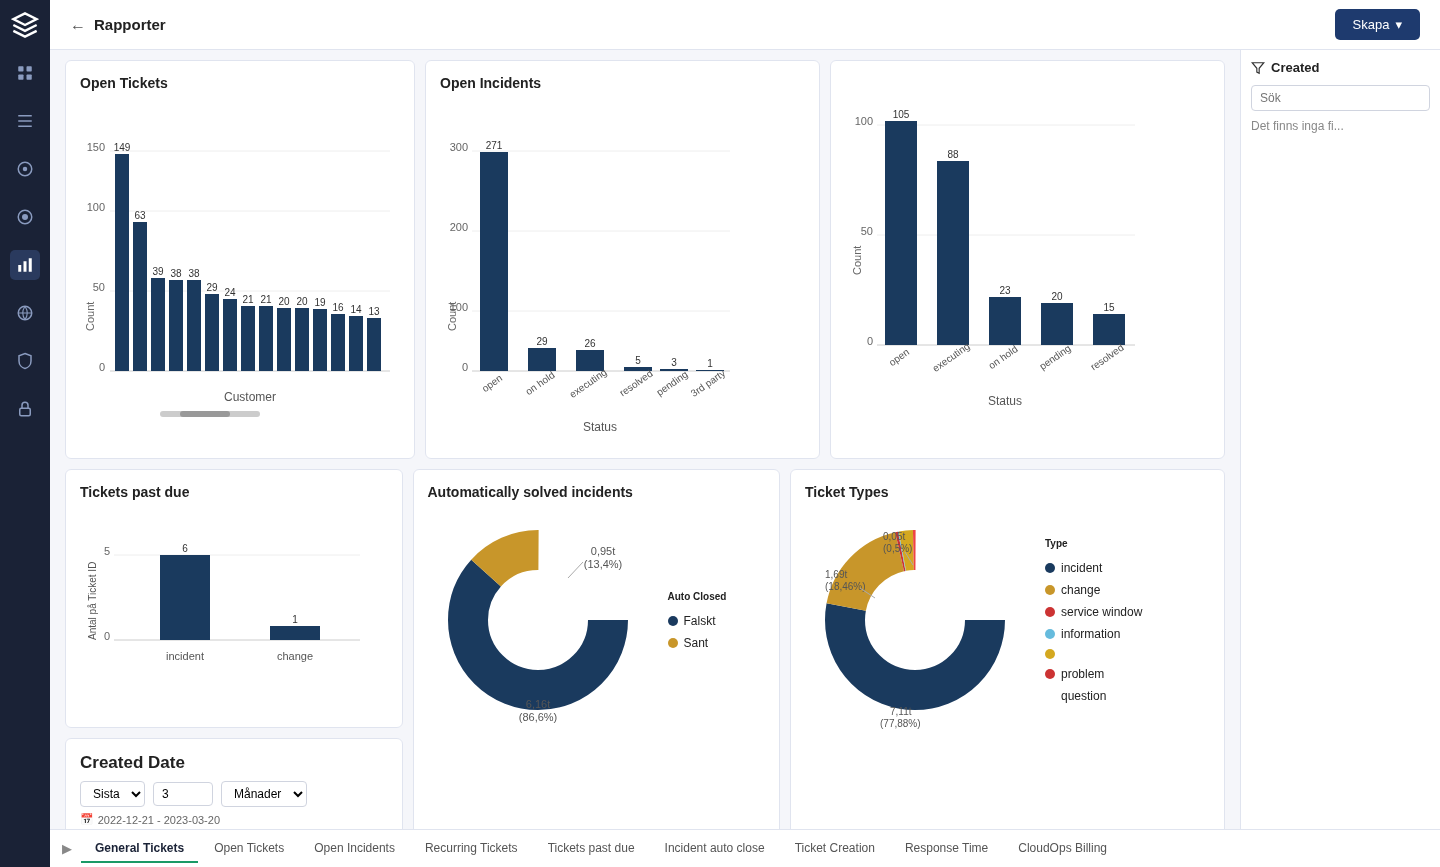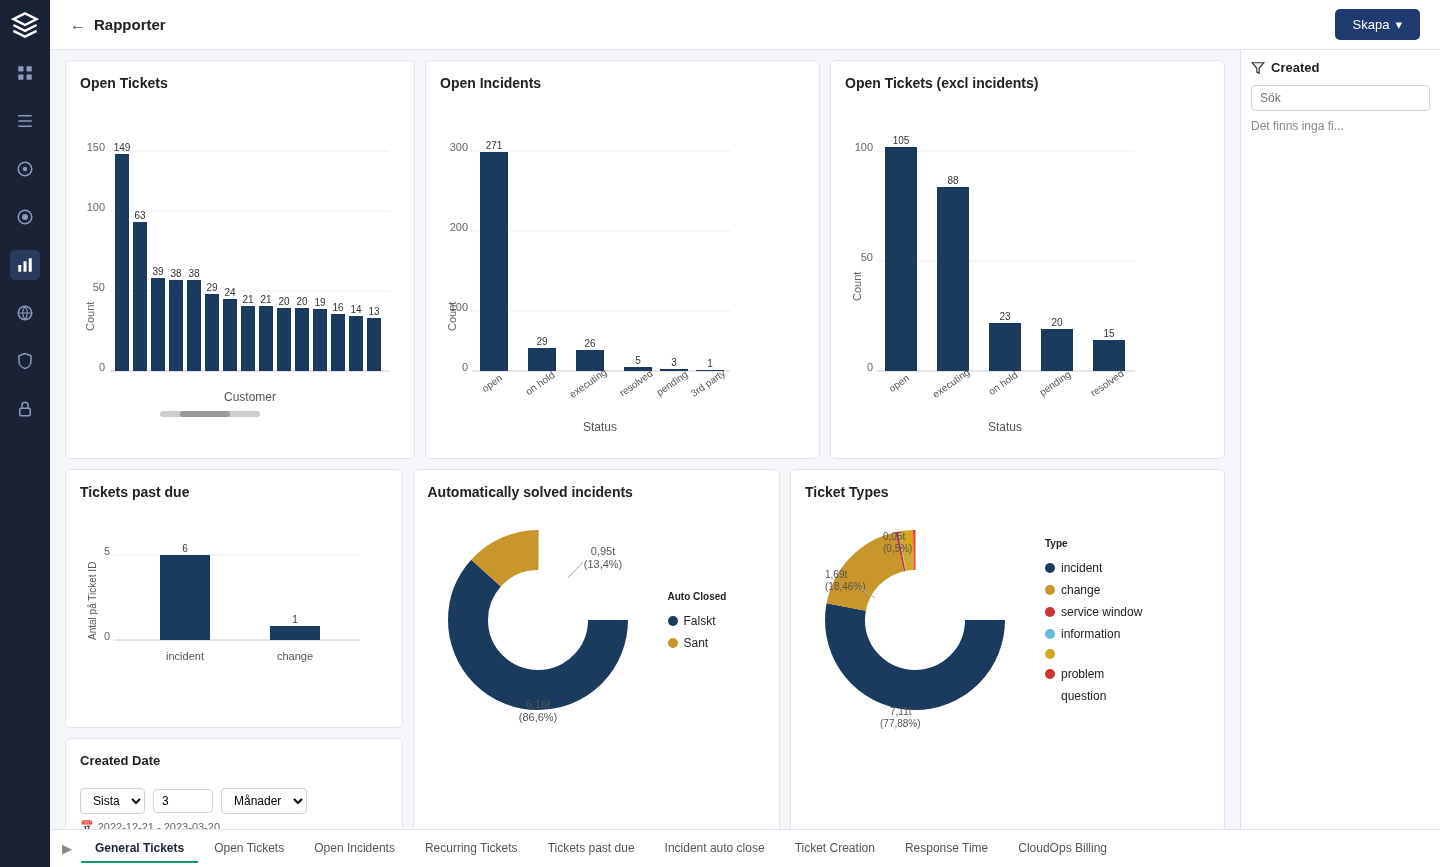--- a/index.html
+++ b/index.html
@@ -41,21 +41,21 @@
     .legend-title { font-weight: 700; font-size: 10px; margin-bottom: 4px; }
 
     
     .filter-panel { width: 200px; background: white; border-left: 1px solid #e0e4ef; padding: 10px; flex-shrink: 0; }
     .filter-title { display: flex; align-items: center; gap: 6px; font-size: 13px; font-weight: 600; margin-bottom: 10px; }
     .filter-search { width: 100%; border: 1px solid #d0d4df; border-radius: 4px; padding: 5px 8px; font-size: 12px; }
     .filter-empty { font-size: 12px; color: #888; margin-top: 8px; }
 
     
     .date-filter { background: white; border: 1px solid #e0e4ef; border-radius: 6px; padding: 14px; }
-    .date-filter-title { font-size: 13px; font-weight: 600; margin-bottom: 20px; }
+    .date-filter-title { font-size: 17px; font-weight: 600; margin-bottom: 8px; }
     .date-row { display: flex; align-items: center; gap: 8px; margin-bottom: 6px; }
     .date-select { border: 1px solid #d0d4df; border-radius: 4px; padding: 4px 8px; font-size: 12px; background: white; }
     .date-input { border: 1px solid #d0d4df; border-radius: 4px; padding: 4px 8px; font-size: 12px; width: 60px; }
     .date-range { font-size: 11px; color: #666; display: flex; align-items: center; gap: 4px; }
 
     
     .bottom-tabs { height: 38px; background: white; border-top: 1px solid #e0e4ef; display: flex; align-items: center; padding: 0 5px; gap: 2px; flex-shrink: 0; overflow-x: auto; }
     .tab-item { padding: 6px 14px; font-size: 12px; cursor: pointer; color: #555; white-space: nowrap; border-bottom: 2px solid transparent; }
     .tab-item.active { color: #1a2236; font-weight: 600; border-bottom: 2px solid #1a9966; text-align: center; }
     .tab-arrow { width: 24px; height: 24px; display: flex; align-items: center; justify-content: center; color: #888; cursor: pointer; }
@@ -238,21 +238,20 @@
             <text x="102" y="285" text-anchor="middle" transform="rotate(-35 102 285)" font-size="10" fill="#555">on hold</text>
             <text x="150" y="285" text-anchor="middle" transform="rotate(-35 150 285)" font-size="10" fill="#555">executing</text>
             <text x="198" y="285" text-anchor="middle" transform="rotate(-35 198 285)" font-size="10" fill="#555">resolved</text>
             <text x="234" y="285" text-anchor="middle" transform="rotate(-35 234 285)" font-size="10" fill="#555">pending</text>
             <text x="270" y="285" text-anchor="middle" transform="rotate(-35 270 285)" font-size="10" fill="#555">3rd party</text>
             <text x="160" y="330" text-anchor="middle" font-size="12" fill="#555">Status</text>
           </svg>
         </div>
 
         <div class="chart-card" style="flex:1;">
-          <div class="chart-title">Open Tickets (excl incidents)</div>
           <svg class="bar-chart-svg" height="340">
             <text transform="rotate(-90)" x="-200" y="16" class="y-axis-label">Count</text>
             <text x="28" y="50" class="y-axis-label" text-anchor="end">100</text>
             <text x="28" y="160" class="y-axis-label" text-anchor="end">50</text>
             <text x="28" y="270" class="y-axis-label" text-anchor="end">0</text>
             <line x1="32" y1="50" x2="290" y2="50" stroke="#eee" stroke-width="1"></line>
             <line x1="32" y1="160" x2="290" y2="160" stroke="#eee" stroke-width="1"></line>
             <line x1="32" y1="270" x2="290" y2="270" stroke="#ccc" stroke-width="1"></line>
 
             <rect x="40" y="46" width="32" height="224" fill="#1a3a5e"></rect>

